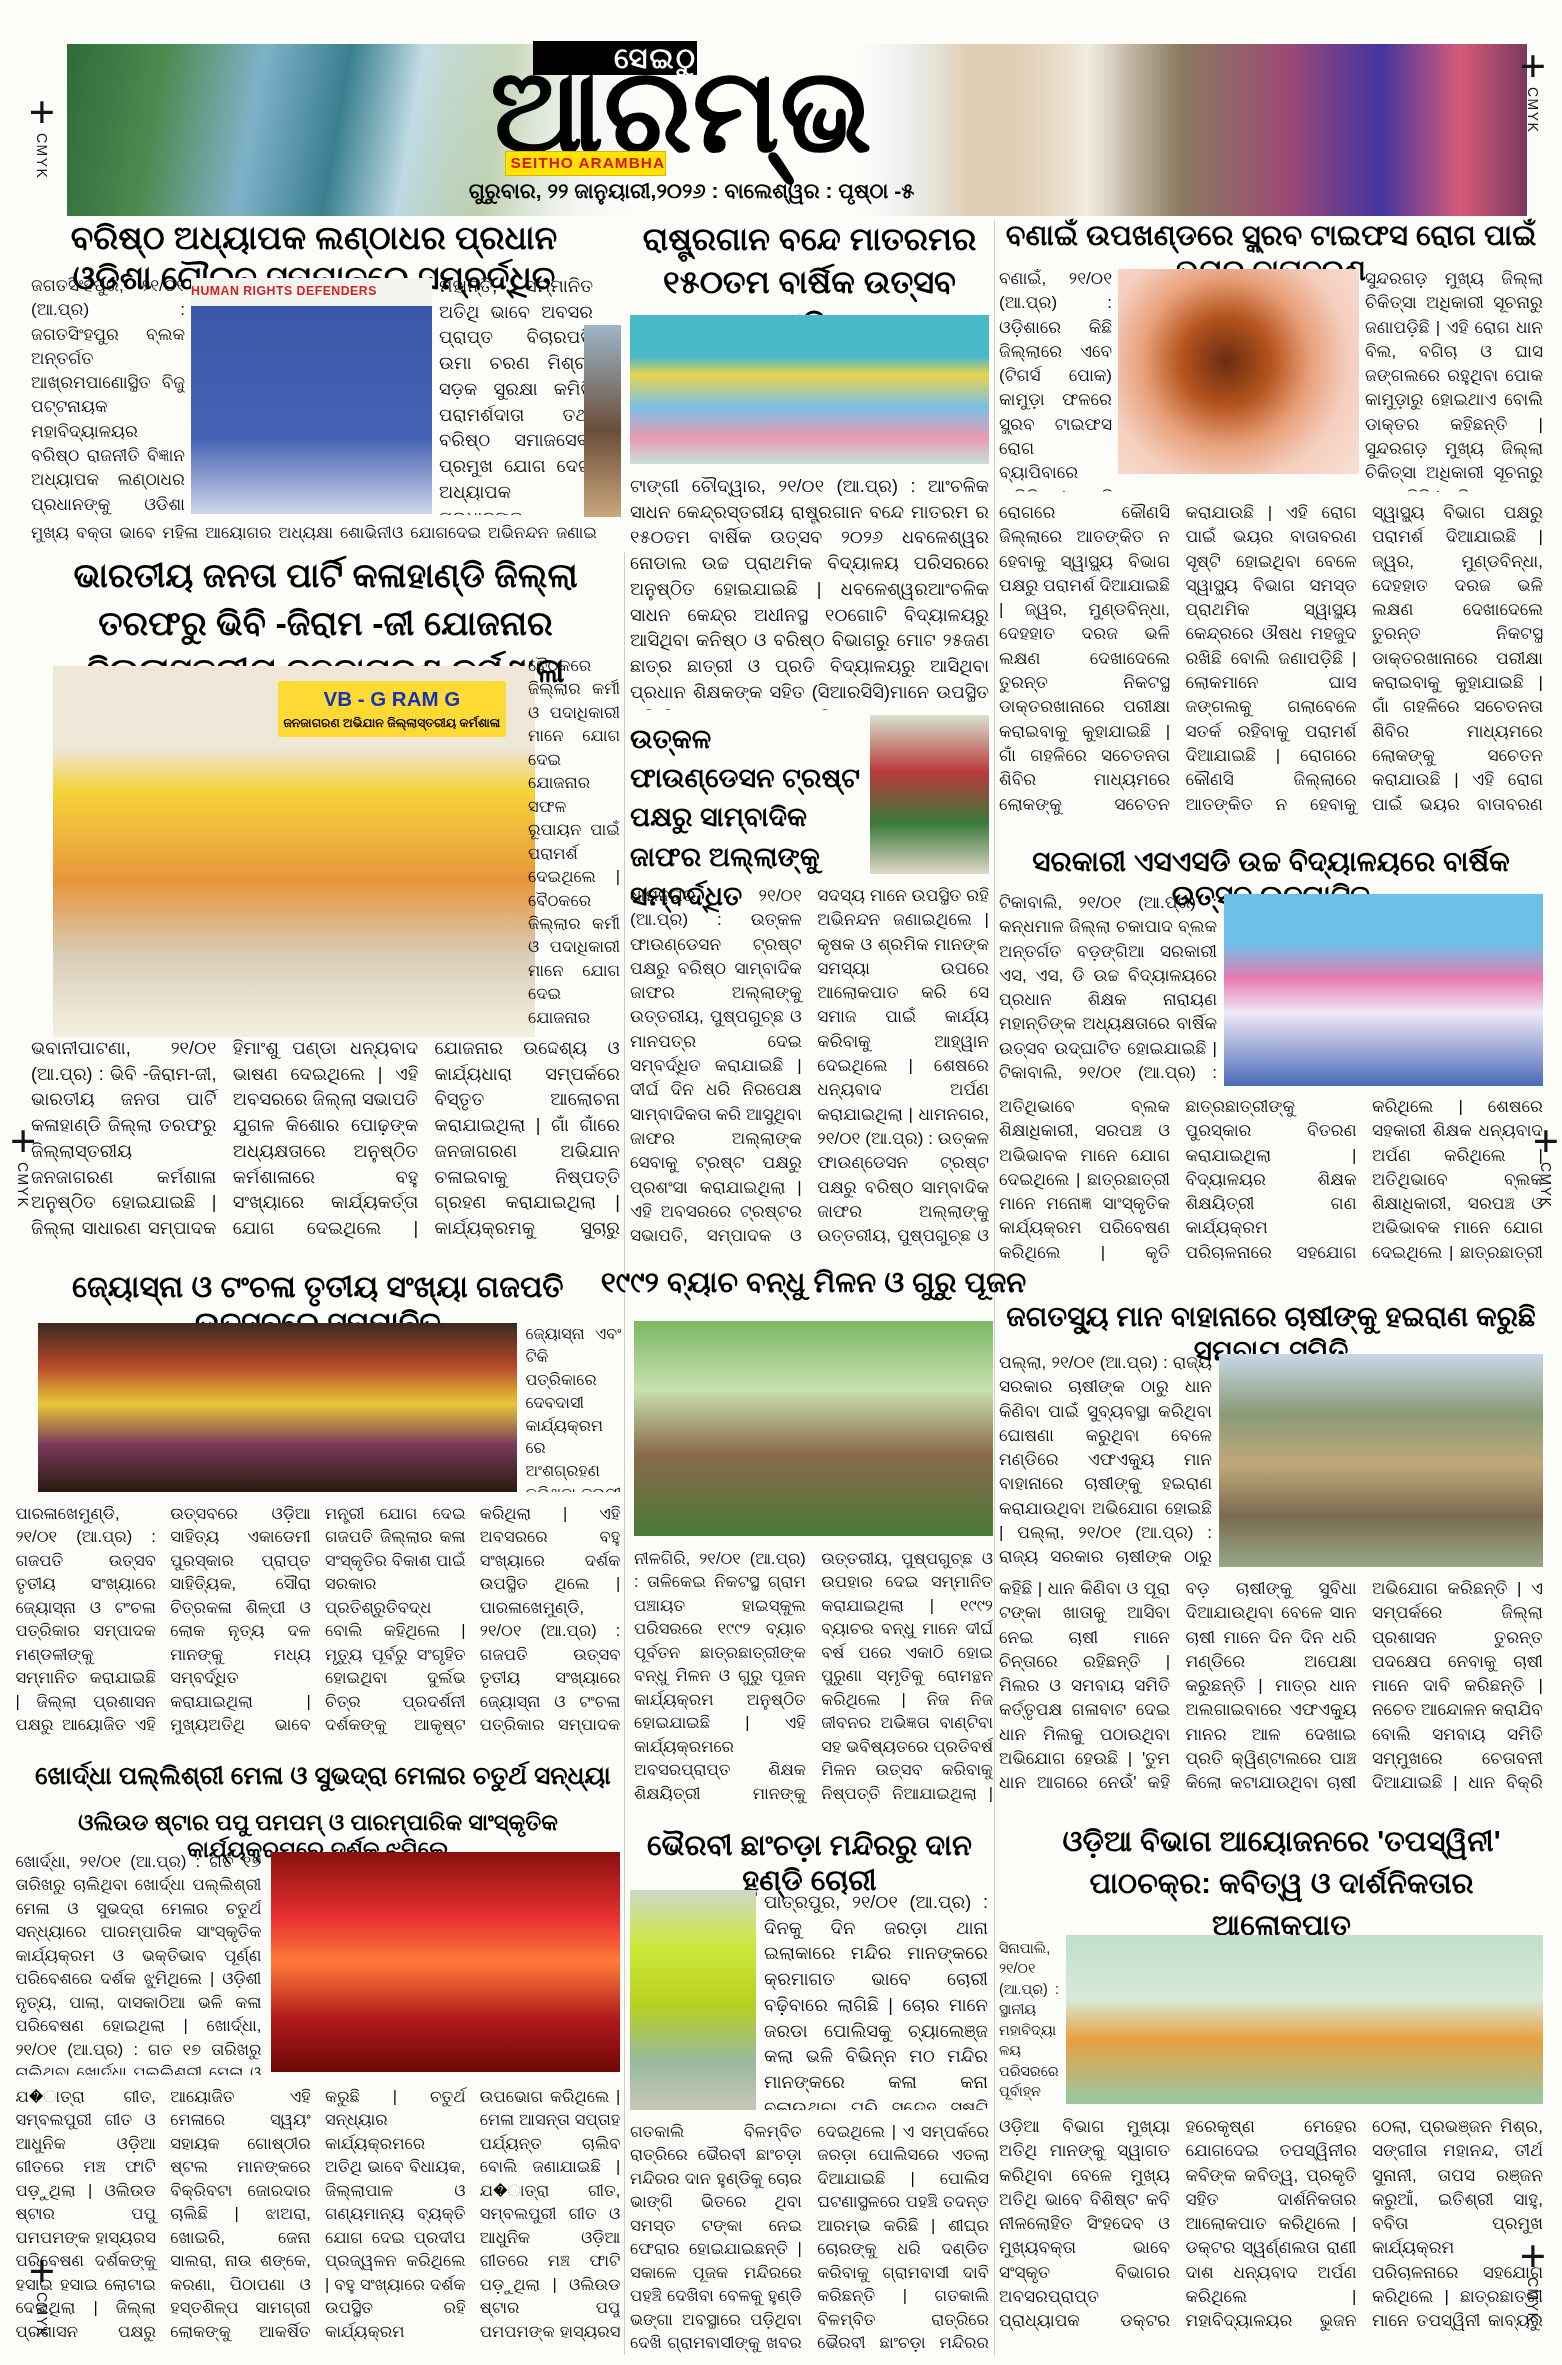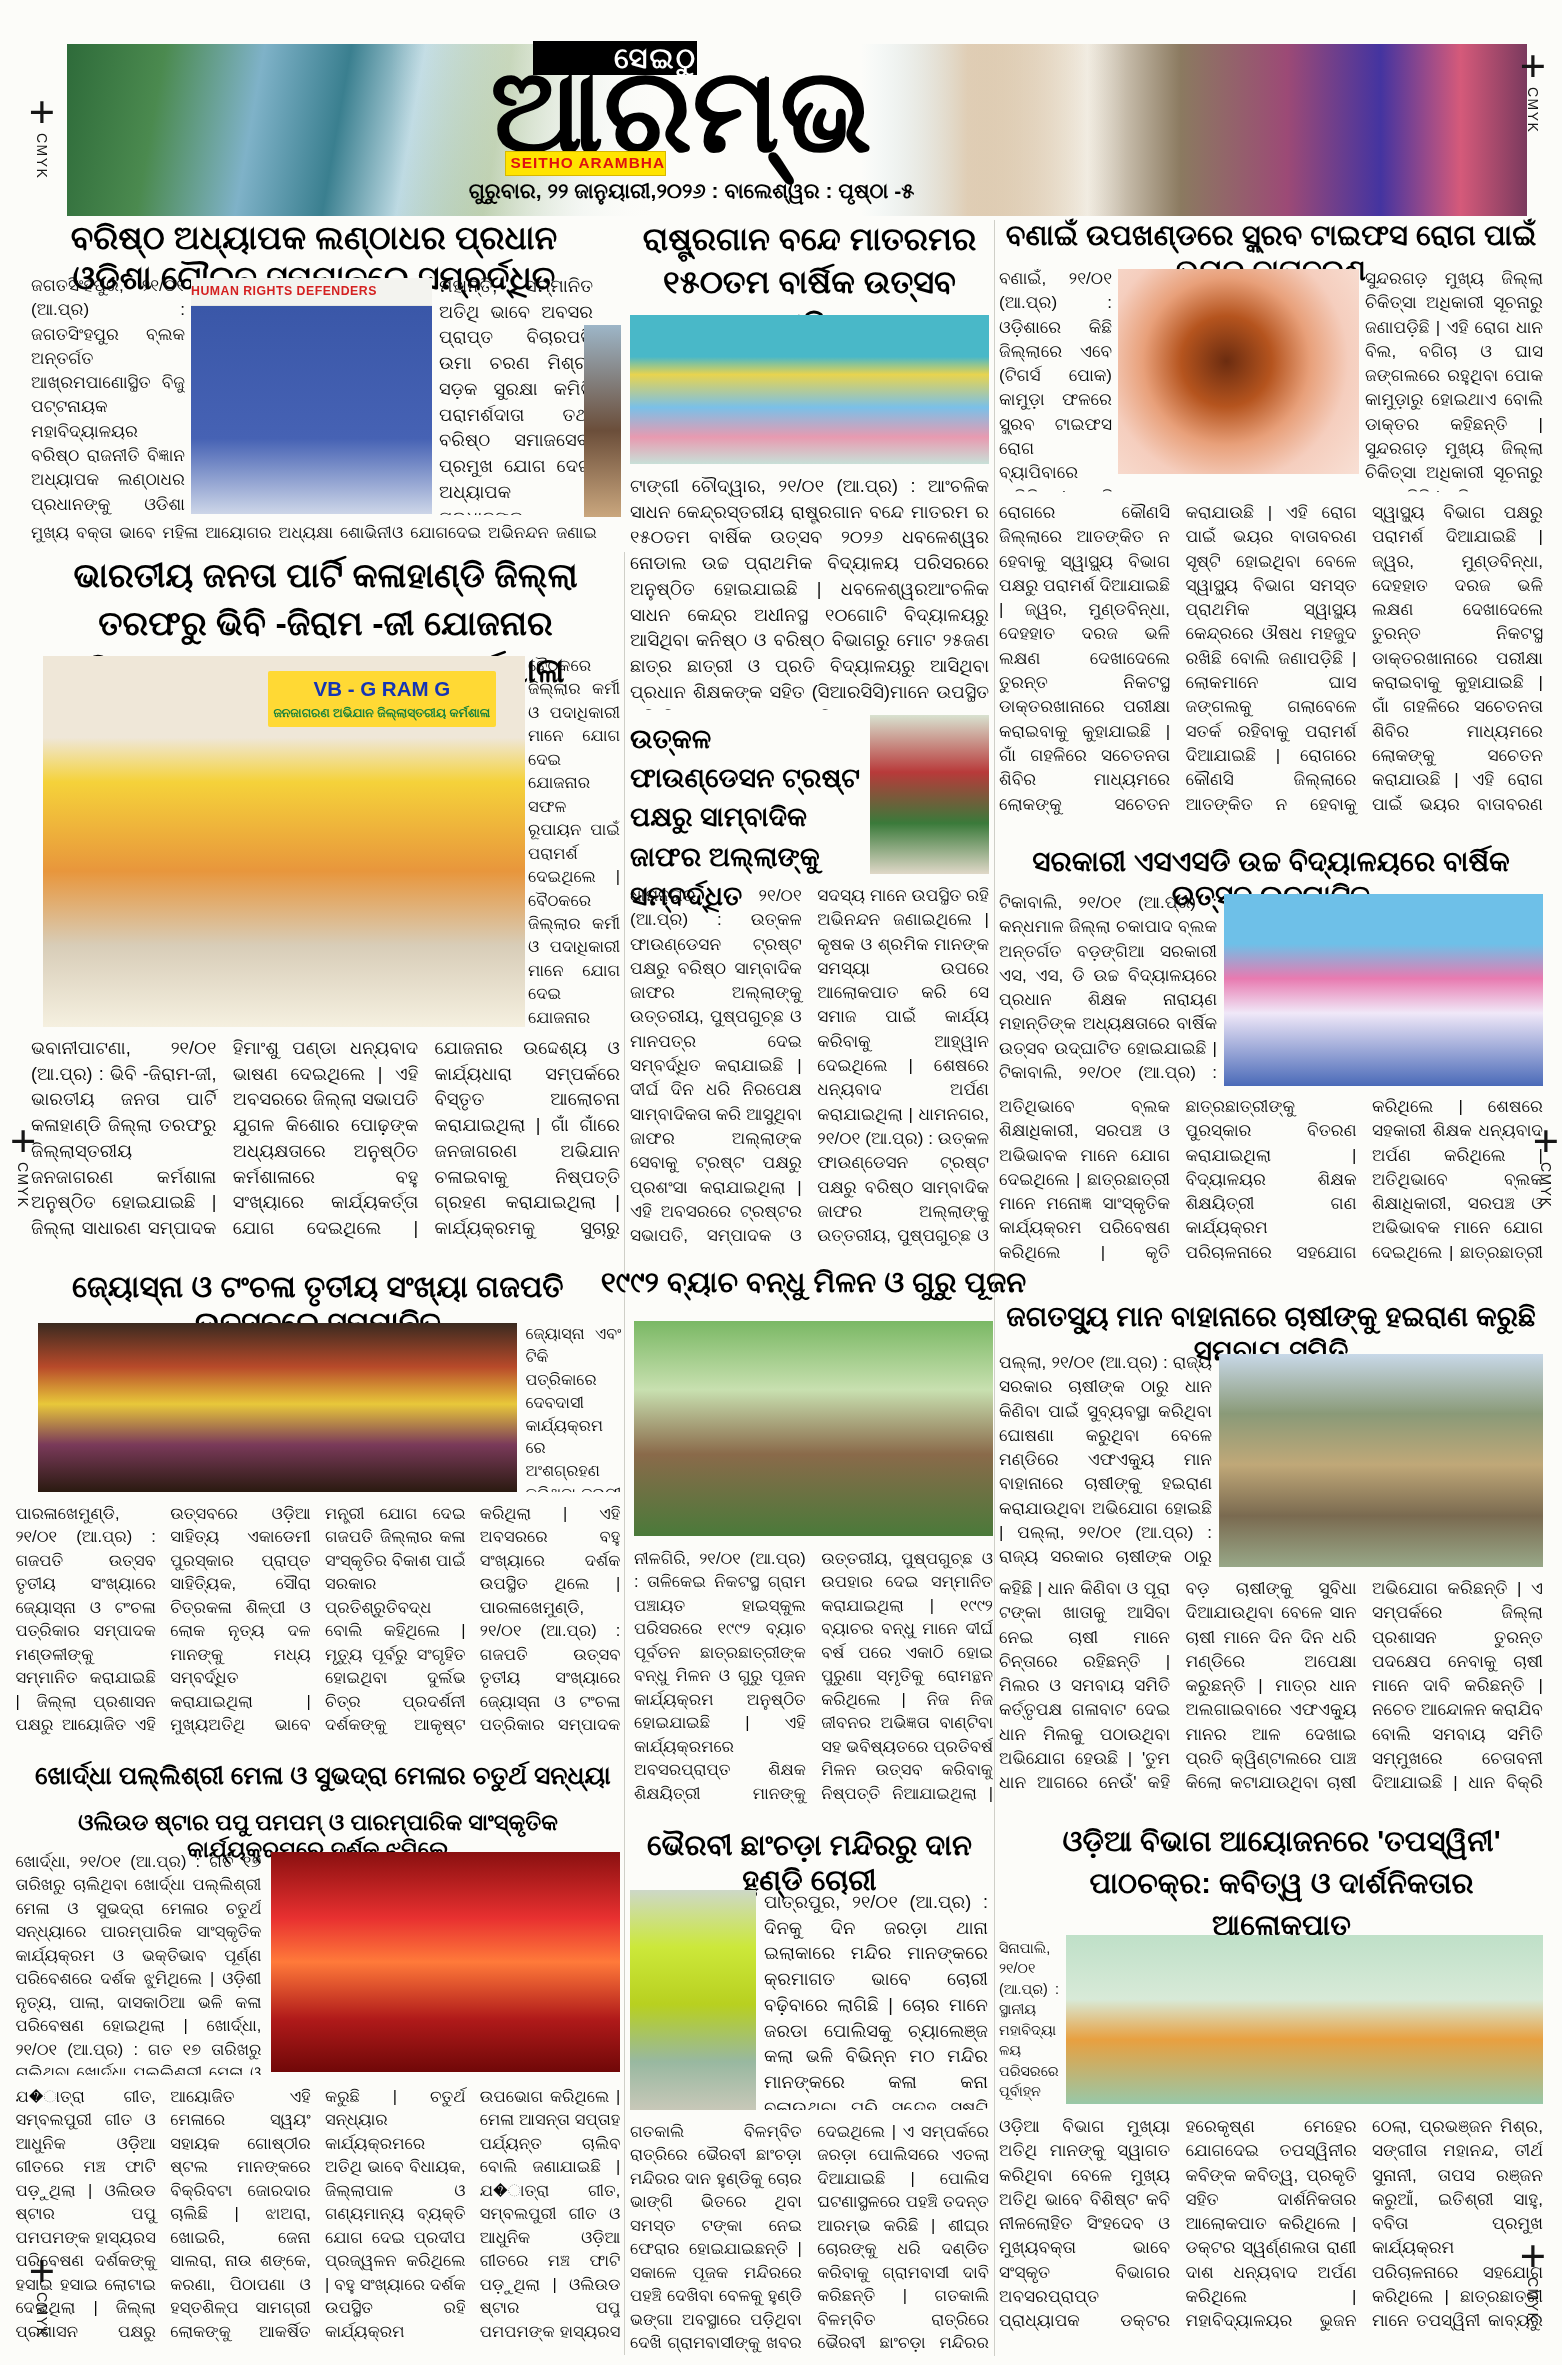--- a/index.html
+++ b/index.html
@@ -22,21 +22,21 @@
   .mast-title{font-weight:700;text-align:center;font-size:117px;line-height:1;color:#000;
               font-family:"Liberation Serif",serif}
   .mast-latin{background:#ffe400;color:#e01010;font-weight:700;text-align:right;
               font-size:15.4px;line-height:22.5px;letter-spacing:1px;border:1px solid #d8b800}
   .dateline{font-weight:700;font-size:21px;text-align:center;color:#000}
   .banner-red{position:absolute;left:0;right:0;top:0;background:#f3f3ef;color:#d42020;
               font-weight:700;text-align:left;font-size:12.3px;line-height:27px;letter-spacing:0.5px}
   .banner-yel{position:absolute;right:6%;top:4%;width:46%;background:#ffd934;color:#1535b5;
               font-weight:700;text-align:center;font-size:20.5px;line-height:1.3;padding:5.1px 3.1px;
               border-radius:2px}
-  .banner-yel .sub{display:block;font-size:12.3px;color:#15803d;font-weight:700;margin-top:3.1px}
+  .banner-yel .sub{display:block;font-size:12.3px;color:#000000;font-weight:700;margin-top:3.1px}
 </style>
 </head>
 <body>
 
 <div id="page">
 
   <header>
     <div class="photo abs" style="left:67px;top:44px;width:589px;height:172px;
                 background:linear-gradient(100deg,#2e6b3a 0%,#4b8a4f 16%,#7fb2c8 32%,#3a7f8f 46%,#bcd9e2 58%,#9db98a 72%,#dfe9e4 88%,#fcfcf9 100%)">
       <div class="fadeR"></div>
@@ -104,21 +104,21 @@
     <h2 class="hl abs" style="left:0;top:0;width:544px;font-size:29px">ବଣାଇଁ ଉପଖଣ୍ଡରେ ସ୍କ୍ରବ ଟାଇଫସ ରୋଗ ପାଇଁ ଭୟର ବାତାବରଣ</h2>
     <div class="body abs" style="left:0;top:49px;width:113px;height:225px">ବଣାଇଁ, ୨୧/୦୧ (ଆ.ପ୍ର) : ଓଡ଼ିଶାରେ କିଛି ଜିଲ୍ଲାରେ ଏବେ (ଟିଗର୍ସ ପୋକ) କାମୁଡ଼ା ଫଳରେ ସ୍କ୍ରବ ଟାଇଫସ ରୋଗ ବ୍ୟାପିବାରେ ଲାଗିଛି | ଏହି ରୋଗ ଏବେ ଆତଙ୍କର କାରଣ ହୋଇଛି | ବଣାଇଁ, ୨୧/୦୧ (ଆ.ପ୍ର) : ଓଡ଼ିଶାରେ କିଛି ଜିଲ୍ଲାରେ ଏବେ (ଟିଗର୍ସ ପୋକ) କାମୁଡ଼ା ଫଳରେ ସ୍କ୍ରବ ଟାଇଫସ ରୋଗ ବ୍ୟାପିବାରେ ଲାଗିଛି | ଏହି ରୋଗ ଏବେ ଆତଙ୍କର କାରଣ ହୋଇଛି |</div>
     <figure class="photo" style="left:119px;top:51px;width:241px;height:205px;margin:0;
                    background:radial-gradient(circle at 45% 45%,#6b2c10 0%,#b5541e 26%,#e8a07a 48%,#f5cebe 70%,#f8e0d5 100%)"></figure>
     <div class="body abs" style="left:366px;top:49px;width:178px;height:225px">ସୁନ୍ଦରଗଡ଼ ମୁଖ୍ୟ ଜିଲ୍ଲା ଚିକିତ୍ସା ଅଧିକାରୀ ସୂଚନାରୁ ଜଣାପଡ଼ିଛି | ଏହି ରୋଗ ଧାନ ବିଲ, ବଗିଚା ଓ ଘାସ ଜଙ୍ଗଲରେ ରହୁଥିବା ପୋକ କାମୁଡ଼ାରୁ ହୋଇଥାଏ ବୋଲି ଡାକ୍ତର କହିଛନ୍ତି | ସୁନ୍ଦରଗଡ଼ ମୁଖ୍ୟ ଜିଲ୍ଲା ଚିକିତ୍ସା ଅଧିକାରୀ ସୂଚନାରୁ ଜଣାପଡ଼ିଛି | ଏହି ରୋଗ ଧାନ ବିଲ, ବଗିଚା ଓ ଘାସ ଜଙ୍ଗଲରେ ରହୁଥିବା ପୋକ କାମୁଡ଼ାରୁ ହୋଇଥାଏ ବୋଲି ଡାକ୍ତର କହିଛନ୍ତି |</div>
     <div class="body abs" style="left:0;top:283px;width:544px;height:338px;column-count:3;column-gap:15.4px">ରୋଗରେ କୌଣସି ଜିଲ୍ଲାରେ ଆତଙ୍କିତ ନ ହେବାକୁ ସ୍ୱାସ୍ଥ୍ୟ ବିଭାଗ ପକ୍ଷରୁ ପରାମର୍ଶ ଦିଆଯାଇଛି | ଜ୍ୱର, ମୁଣ୍ଡବିନ୍ଧା, ଦେହହାତ ଦରଜ ଭଳି ଲକ୍ଷଣ ଦେଖାଦେଲେ ତୁରନ୍ତ ନିକଟସ୍ଥ ଡାକ୍ତରଖାନାରେ ପରୀକ୍ଷା କରାଇବାକୁ କୁହାଯାଇଛି | ଗାଁ ଗହଳିରେ ସଚେତନତା ଶିବିର ମାଧ୍ୟମରେ ଲୋକଙ୍କୁ ସଚେତନ କରାଯାଉଛି | ଏହି ରୋଗ ପାଇଁ ଭୟର ବାତାବରଣ ସୃଷ୍ଟି ହୋଇଥିବା ବେଳେ ସ୍ୱାସ୍ଥ୍ୟ ବିଭାଗ ସମସ୍ତ ପ୍ରାଥମିକ ସ୍ୱାସ୍ଥ୍ୟ କେନ୍ଦ୍ରରେ ଔଷଧ ମହଜୁଦ ରଖିଛି ବୋଲି ଜଣାପଡ଼ିଛି | ଲୋକମାନେ ଘାସ ଜଙ୍ଗଲକୁ ଗଲାବେଳେ ସତର୍କ ରହିବାକୁ ପରାମର୍ଶ ଦିଆଯାଇଛି | ରୋଗରେ କୌଣସି ଜିଲ୍ଲାରେ ଆତଙ୍କିତ ନ ହେବାକୁ ସ୍ୱାସ୍ଥ୍ୟ ବିଭାଗ ପକ୍ଷରୁ ପରାମର୍ଶ ଦିଆଯାଇଛି | ଜ୍ୱର, ମୁଣ୍ଡବିନ୍ଧା, ଦେହହାତ ଦରଜ ଭଳି ଲକ୍ଷଣ ଦେଖାଦେଲେ ତୁରନ୍ତ ନିକଟସ୍ଥ ଡାକ୍ତରଖାନାରେ ପରୀକ୍ଷା କରାଇବାକୁ କୁହାଯାଇଛି | ଗାଁ ଗହଳିରେ ସଚେତନତା ଶିବିର ମାଧ୍ୟମରେ ଲୋକଙ୍କୁ ସଚେତନ କରାଯାଉଛି | ଏହି ରୋଗ ପାଇଁ ଭୟର ବାତାବରଣ ସୃଷ୍ଟି ହୋଇଥିବା ବେଳେ ସ୍ୱାସ୍ଥ୍ୟ ବିଭାଗ ସମସ୍ତ ପ୍ରାଥମିକ ସ୍ୱାସ୍ଥ୍ୟ କେନ୍ଦ୍ରରେ ଔଷଧ ମହଜୁଦ ରଖିଛି ବୋଲି ଜଣାପଡ଼ିଛି | ଲୋକମାନେ ଘାସ ଜଙ୍ଗଲକୁ ଗଲାବେଳେ ସତର୍କ ରହିବାକୁ ପରାମର୍ଶ ଦିଆଯାଇଛି | ରୋଗରେ କୌଣସି ଜିଲ୍ଲାରେ ଆତଙ୍କିତ ନ ହେବାକୁ ସ୍ୱାସ୍ଥ୍ୟ ବିଭାଗ ପକ୍ଷରୁ ପରାମର୍ଶ ଦିଆଯାଇଛି | ଜ୍ୱର, ମୁଣ୍ଡବିନ୍ଧା, ଦେହହାତ ଦରଜ ଭଳି ଲକ୍ଷଣ ଦେଖାଦେଲେ ତୁରନ୍ତ ନିକଟସ୍ଥ ଡାକ୍ତରଖାନାରେ ପରୀକ୍ଷା କରାଇବାକୁ କୁହାଯାଇଛି | ଗାଁ ଗହଳିରେ ସଚେତନତା ଶିବିର ମାଧ୍ୟମରେ ଲୋକଙ୍କୁ ସଚେତନ କରାଯାଉଛି | ଏହି ରୋଗ ପାଇଁ ଭୟର ବାତାବରଣ ସୃଷ୍ଟି ହୋଇଥିବା ବେଳେ ସ୍ୱାସ୍ଥ୍ୟ ବିଭାଗ ସମସ୍ତ ପ୍ରାଥମିକ ସ୍ୱାସ୍ଥ୍ୟ କେନ୍ଦ୍ରରେ ଔଷଧ ମହଜୁଦ ରଖିଛି ବୋଲି ଜଣାପଡ଼ିଛି | ଲୋକମାନେ ଘାସ ଜଙ୍ଗଲକୁ ଗଲାବେଳେ ସତର୍କ ରହିବାକୁ ପରାମର୍ଶ ଦିଆଯାଇଛି | ରୋଗରେ କୌଣସି ଜିଲ୍ଲାରେ ଆତଙ୍କିତ ନ ହେବାକୁ ସ୍ୱାସ୍ଥ୍ୟ ବିଭାଗ ପକ୍ଷରୁ ପରାମର୍ଶ ଦିଆଯାଇଛି | ଜ୍ୱର, ମୁଣ୍ଡବିନ୍ଧା, ଦେହହାତ ଦରଜ ଭଳି ଲକ୍ଷଣ ଦେଖାଦେଲେ ତୁରନ୍ତ ନିକଟସ୍ଥ ଡାକ୍ତରଖାନାରେ ପରୀକ୍ଷା କରାଇବାକୁ କୁହାଯାଇଛି | ଗାଁ ଗହଳିରେ ସଚେତନତା ଶିବିର ମାଧ୍ୟମରେ ଲୋକଙ୍କୁ ସଚେତନ କରାଯାଉଛି | ଏହି ରୋଗ ପାଇଁ ଭୟର ବାତାବରଣ ସୃଷ୍ଟି ହୋଇଥିବା ବେଳେ ସ୍ୱାସ୍ଥ୍ୟ ବିଭାଗ ସମସ୍ତ ପ୍ରାଥମିକ ସ୍ୱାସ୍ଥ୍ୟ କେନ୍ଦ୍ରରେ ଔଷଧ ମହଜୁଦ ରଖିଛି ବୋଲି ଜଣାପଡ଼ିଛି | ଲୋକମାନେ ଘାସ ଜଙ୍ଗଲକୁ ଗଲାବେଳେ ସତର୍କ ରହିବାକୁ ପରାମର୍ଶ ଦିଆଯାଇଛି |</div>
   </section>
 
   <section class="abs" style="left:31px;top:552px;width:589px;height:709px">
     <h2 class="hl abs" style="left:0;top:0;width:589px;font-size:34px;line-height:1.4">ଭାରତୀୟ ଜନତା ପାର୍ଟି କଳାହାଣ୍ଡି ଜିଲ୍ଲା ତରଫରୁ ଭିବି -ଜିରାମ -ଜୀ ଯୋଜନାର ଜିଲ୍ଲାସ୍ତରୀୟ ଜନଜାଗରଣ କର୍ମଶାଳା ଅନୁଷ୍ଠିତ</h2>
-    <figure class="photo" style="left:7.7px;top:100px;width:482px;height:371px;margin:4px;
+    <figure class="photo" style="left:7.7px;top:100px;width:482px;height:371px;margin:14px;
                    background:linear-gradient(180deg,#efe7d8 0%,#efe7d8 22%,#f5d23a 34%,#e8963c 58%,#d8cdb8 78%,#f5f0e0 100%)">
       <div class="banner-yel">
         <span>VB - G RAM G</span>
         <span class="sub">ଜନଜାଗରଣ ଅଭିଯାନ ଜିଲ୍ଲାସ୍ତରୀୟ କର୍ମଶାଳା</span>
       </div>
     </figure>
     <div class="body abs" style="left:497px;top:102px;width:92px;height:369px;font-size:16.4px">ବୈଠକରେ ଜିଲ୍ଲାର କର୍ମୀ ଓ ପଦାଧିକାରୀ ମାନେ ଯୋଗ ଦେଇ ଯୋଜନାର ସଫଳ ରୂପାୟନ ପାଇଁ ପରାମର୍ଶ ଦେଇଥିଲେ | ବୈଠକରେ ଜିଲ୍ଲାର କର୍ମୀ ଓ ପଦାଧିକାରୀ ମାନେ ଯୋଗ ଦେଇ ଯୋଜନାର ସଫଳ ରୂପାୟନ ପାଇଁ ପରାମର୍ଶ ଦେଇଥିଲେ | ବୈଠକରେ ଜିଲ୍ଲାର କର୍ମୀ ଓ ପଦାଧିକାରୀ ମାନେ ଯୋଗ ଦେଇ ଯୋଜନାର ସଫଳ ରୂପାୟନ ପାଇଁ ପରାମର୍ଶ ଦେଇଥିଲେ |</div>
     <div class="body abs" style="left:0;top:484px;width:589px;height:225px;column-count:3;column-gap:16.4px;font-size:18px">ଭବାନୀପାଟଣା, ୨୧/୦୧ (ଆ.ପ୍ର) : ଭିବି -ଜିରାମ-ଜୀ, ଭାରତୀୟ ଜନତା ପାର୍ଟି କଳାହାଣ୍ଡି ଜିଲ୍ଲା ତରଫରୁ ଜିଲ୍ଲାସ୍ତରୀୟ ଜନଜାଗରଣ କର୍ମଶାଳା ଅନୁଷ୍ଠିତ ହୋଇଯାଇଛି | ଜିଲ୍ଲା ସାଧାରଣ ସମ୍ପାଦକ ହିମାଂଶୁ ପଣ୍ଡା ଧନ୍ୟବାଦ ଭାଷଣ ଦେଇଥିଲେ | ଏହି ଅବସରରେ ଜିଲ୍ଲା ସଭାପତି ଯୁଗଳ କିଶୋର ପୋଢ଼ଙ୍କ ଅଧ୍ୟକ୍ଷତାରେ ଅନୁଷ୍ଠିତ କର୍ମଶାଳାରେ ବହୁ ସଂଖ୍ୟାରେ କାର୍ଯ୍ୟକର୍ତ୍ତା ଯୋଗ ଦେଇଥିଲେ | ଯୋଜନାର ଉଦ୍ଦେଶ୍ୟ ଓ କାର୍ଯ୍ୟଧାରା ସମ୍ପର୍କରେ ବିସ୍ତୃତ ଆଲୋଚନା କରାଯାଇଥିଲା | ଗାଁ ଗାଁରେ ଜନଜାଗରଣ ଅଭିଯାନ ଚଳାଇବାକୁ ନିଷ୍ପତ୍ତି ଗ୍ରହଣ କରାଯାଇଥିଲା | କାର୍ଯ୍ୟକ୍ରମକୁ ସୁଚାରୁ ରୂପେ ପରିଚାଳନା କରାଯାଇଥିଲା | ଭବାନୀପାଟଣା, ୨୧/୦୧ (ଆ.ପ୍ର) : ଭିବି -ଜିରାମ-ଜୀ, ଭାରତୀୟ ଜନତା ପାର୍ଟି କଳାହାଣ୍ଡି ଜିଲ୍ଲା ତରଫରୁ ଜିଲ୍ଲାସ୍ତରୀୟ ଜନଜାଗରଣ କର୍ମଶାଳା ଅନୁଷ୍ଠିତ ହୋଇଯାଇଛି | ଜିଲ୍ଲା ସାଧାରଣ ସମ୍ପାଦକ ହିମାଂଶୁ ପଣ୍ଡା ଧନ୍ୟବାଦ ଭାଷଣ ଦେଇଥିଲେ | ଏହି ଅବସରରେ ଜିଲ୍ଲା ସଭାପତି ଯୁଗଳ କିଶୋର ପୋଢ଼ଙ୍କ ଅଧ୍ୟକ୍ଷତାରେ ଅନୁଷ୍ଠିତ କର୍ମଶାଳାରେ ବହୁ ସଂଖ୍ୟାରେ କାର୍ଯ୍ୟକର୍ତ୍ତା ଯୋଗ ଦେଇଥିଲେ | ଯୋଜନାର ଉଦ୍ଦେଶ୍ୟ ଓ କାର୍ଯ୍ୟଧାରା ସମ୍ପର୍କରେ ବିସ୍ତୃତ ଆଲୋଚନା କରାଯାଇଥିଲା | ଗାଁ ଗାଁରେ ଜନଜାଗରଣ ଅଭିଯାନ ଚଳାଇବାକୁ ନିଷ୍ପତ୍ତି ଗ୍ରହଣ କରାଯାଇଥିଲା | କାର୍ଯ୍ୟକ୍ରମକୁ ସୁଚାରୁ ରୂପେ ପରିଚାଳନା କରାଯାଇଥିଲା | ଭବାନୀପାଟଣା, ୨୧/୦୧ (ଆ.ପ୍ର) : ଭିବି -ଜିରାମ-ଜୀ, ଭାରତୀୟ ଜନତା ପାର୍ଟି କଳାହାଣ୍ଡି ଜିଲ୍ଲା ତରଫରୁ ଜିଲ୍ଲାସ୍ତରୀୟ ଜନଜାଗରଣ କର୍ମଶାଳା ଅନୁଷ୍ଠିତ ହୋଇଯାଇଛି | ଜିଲ୍ଲା ସାଧାରଣ ସମ୍ପାଦକ ହିମାଂଶୁ ପଣ୍ଡା ଧନ୍ୟବାଦ ଭାଷଣ ଦେଇଥିଲେ | ଏହି ଅବସରରେ ଜିଲ୍ଲା ସଭାପତି ଯୁଗଳ କିଶୋର ପୋଢ଼ଙ୍କ ଅଧ୍ୟକ୍ଷତାରେ ଅନୁଷ୍ଠିତ କର୍ମଶାଳାରେ ବହୁ ସଂଖ୍ୟାରେ କାର୍ଯ୍ୟକର୍ତ୍ତା ଯୋଗ ଦେଇଥିଲେ | ଯୋଜନାର ଉଦ୍ଦେଶ୍ୟ ଓ କାର୍ଯ୍ୟଧାରା ସମ୍ପର୍କରେ ବିସ୍ତୃତ ଆଲୋଚନା କରାଯାଇଥିଲା | ଗାଁ ଗାଁରେ ଜନଜାଗରଣ ଅଭିଯାନ ଚଳାଇବାକୁ ନିଷ୍ପତ୍ତି ଗ୍ରହଣ କରାଯାଇଥିଲା | କାର୍ଯ୍ୟକ୍ରମକୁ ସୁଚାରୁ ରୂପେ ପରିଚାଳନା କରାଯାଇଥିଲା |</div>
   </section>
 

